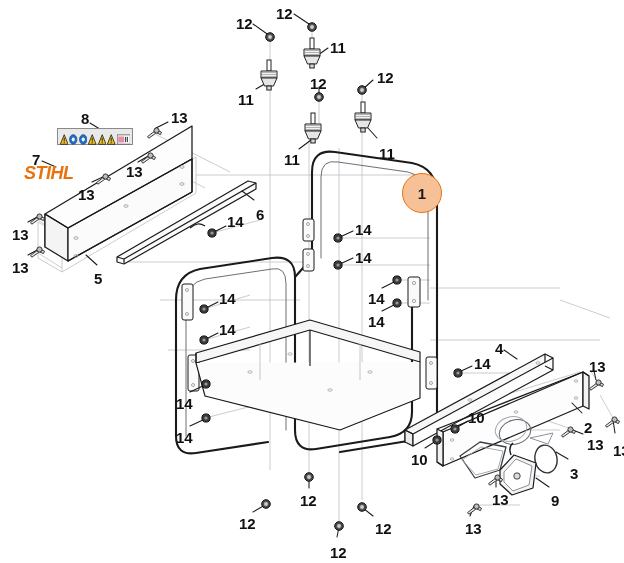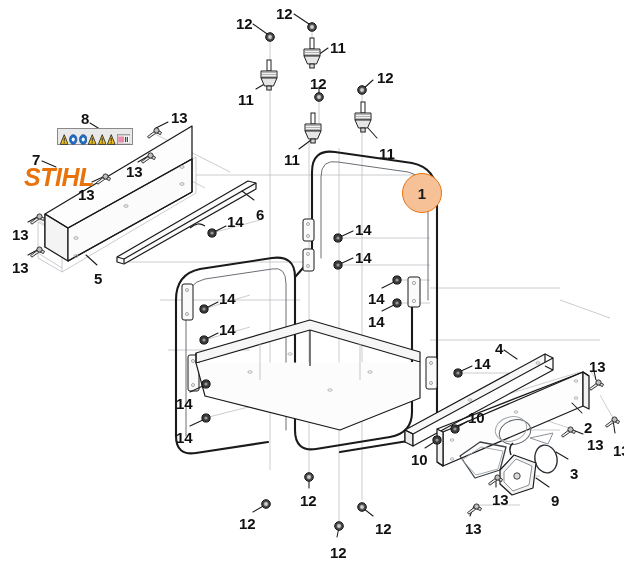--- a/index.html
+++ b/index.html
@@ -299,21 +299,21 @@
         <use href="#g-nut14" x="0" y="0" transform="translate(338,238)"></use>
         <use href="#g-nut14" x="0" y="0" transform="translate(338,265)"></use>
         <use href="#g-nut14" x="0" y="0" transform="translate(397,280)"></use>
         <use href="#g-nut14" x="0" y="0" transform="translate(397,303)"></use>
         <use href="#g-nut14" x="0" y="0" transform="translate(458,373)"></use>
         <use href="#g-nut14" x="0" y="0" transform="translate(455,429)"></use>
         <use href="#g-nut14" x="0" y="0" transform="translate(437,440)"></use>
       </g>
   </svg>
 
-  <div class="stihl" id="stihlLogo" style="left: 24px; top: 163px; font-size: 25px; color: rgb(232, 115, 12); text-align: center;">STIHL</div>
+  <div class="stihl" id="stihlLogo" style="left: 24px; top: 163px; font-size: 18px; color: rgb(232, 115, 12); text-align: center;">STIHL</div>
 
   <div class="wlabel" id="warnLabel" style="left: 57px; top: 128px; width: 76px; height: 17px; background: rgb(233, 233, 233); border: 1px solid rgb(138, 138, 138); display: flex; align-items: center; gap: 1px; padding: 0px 2px; box-sizing: border-box;">
       <div style="flex: 1 1 0%; height: 11px; background: transparent;"><svg width="100%" height="11" viewBox="0 0 10 10" preserveAspectRatio="none">
           <polygon points="5,0.6 9.6,9.4 0.4,9.4" fill="#F2C21A" stroke="#2a2a2a" stroke-width="0.9"></polygon>
           <rect x="4.4" y="3.4" width="1.2" height="3.4" fill="#2a2a2a"></rect>
           <rect x="4.4" y="7.4" width="1.2" height="1.1" fill="#2a2a2a"></rect>
         </svg></div>
       <div style="flex: 1 1 0%; height: 11px;"><svg width="100%" height="11" viewBox="0 0 10 10" preserveAspectRatio="none">
           <circle cx="5" cy="5" r="4.4" fill="#1F6FC4" stroke="#17478a" stroke-width="0.7"></circle>
           <circle cx="5" cy="5" r="1.8" fill="#ffffff"></circle>

